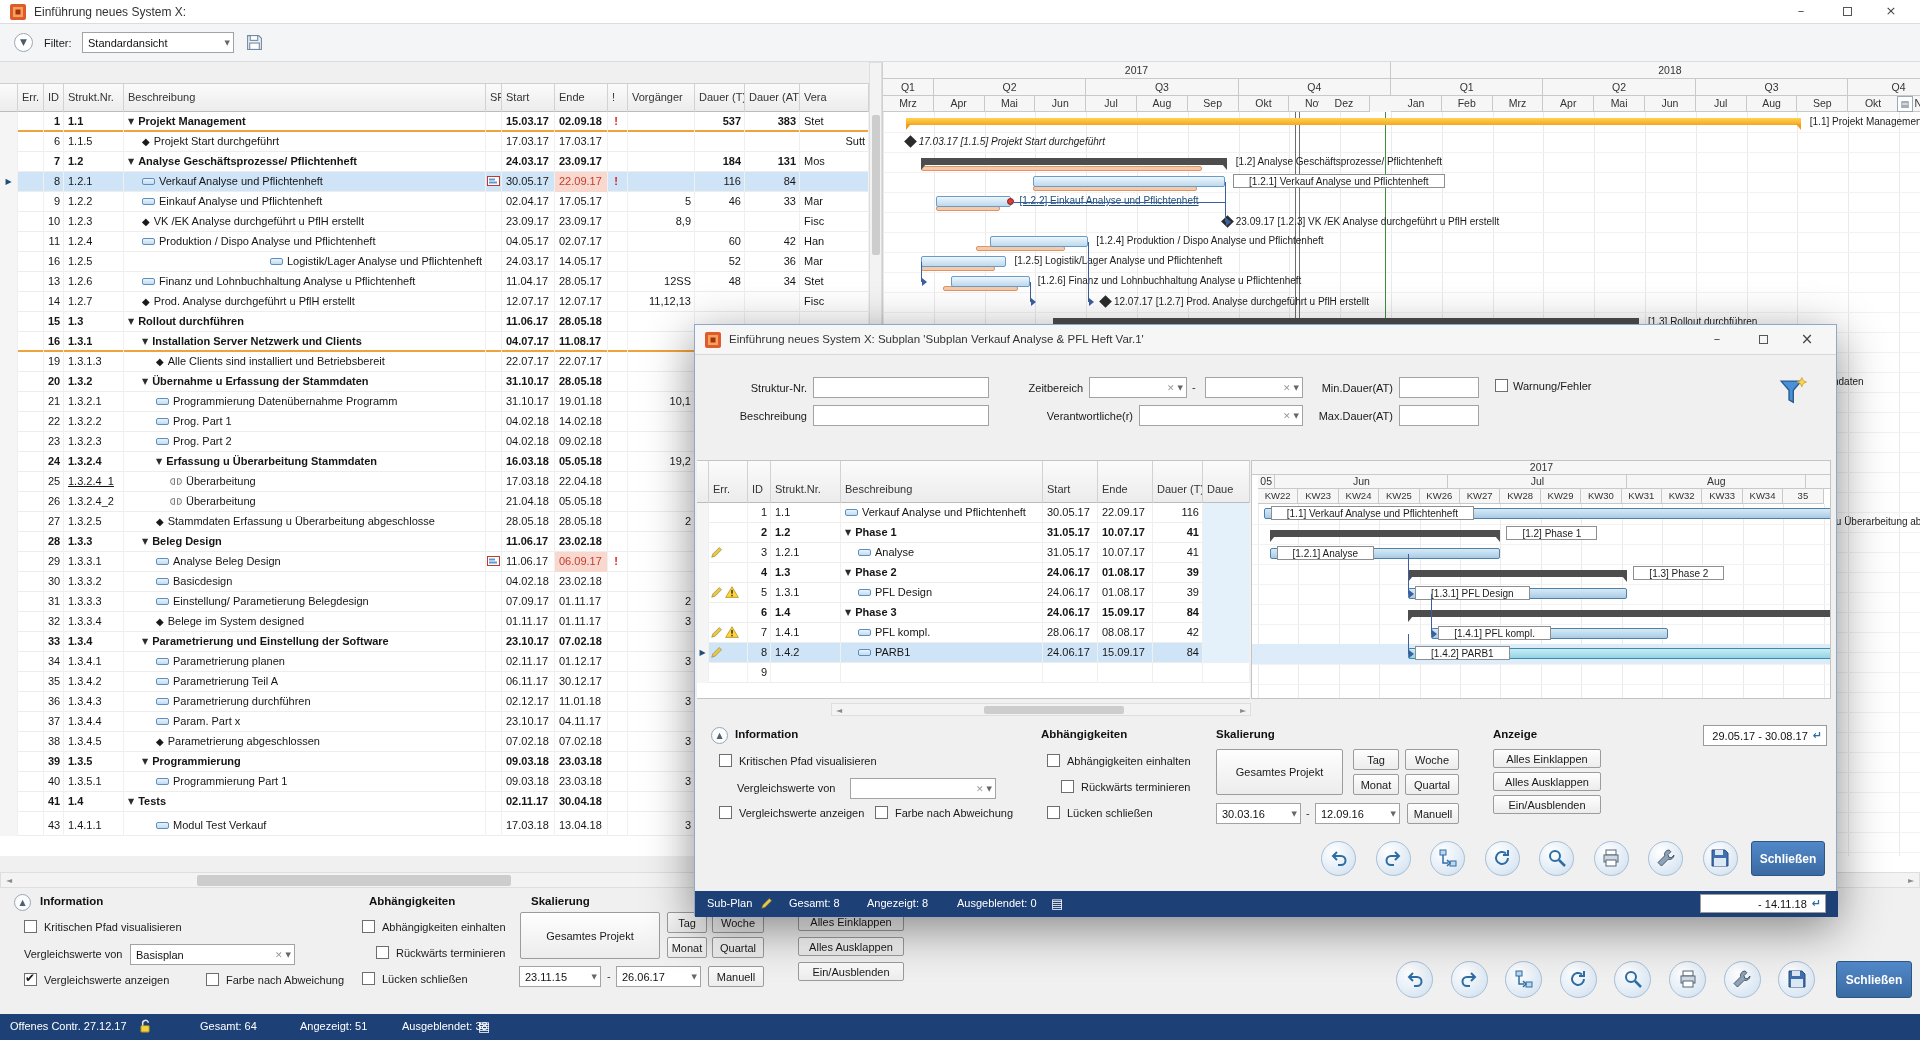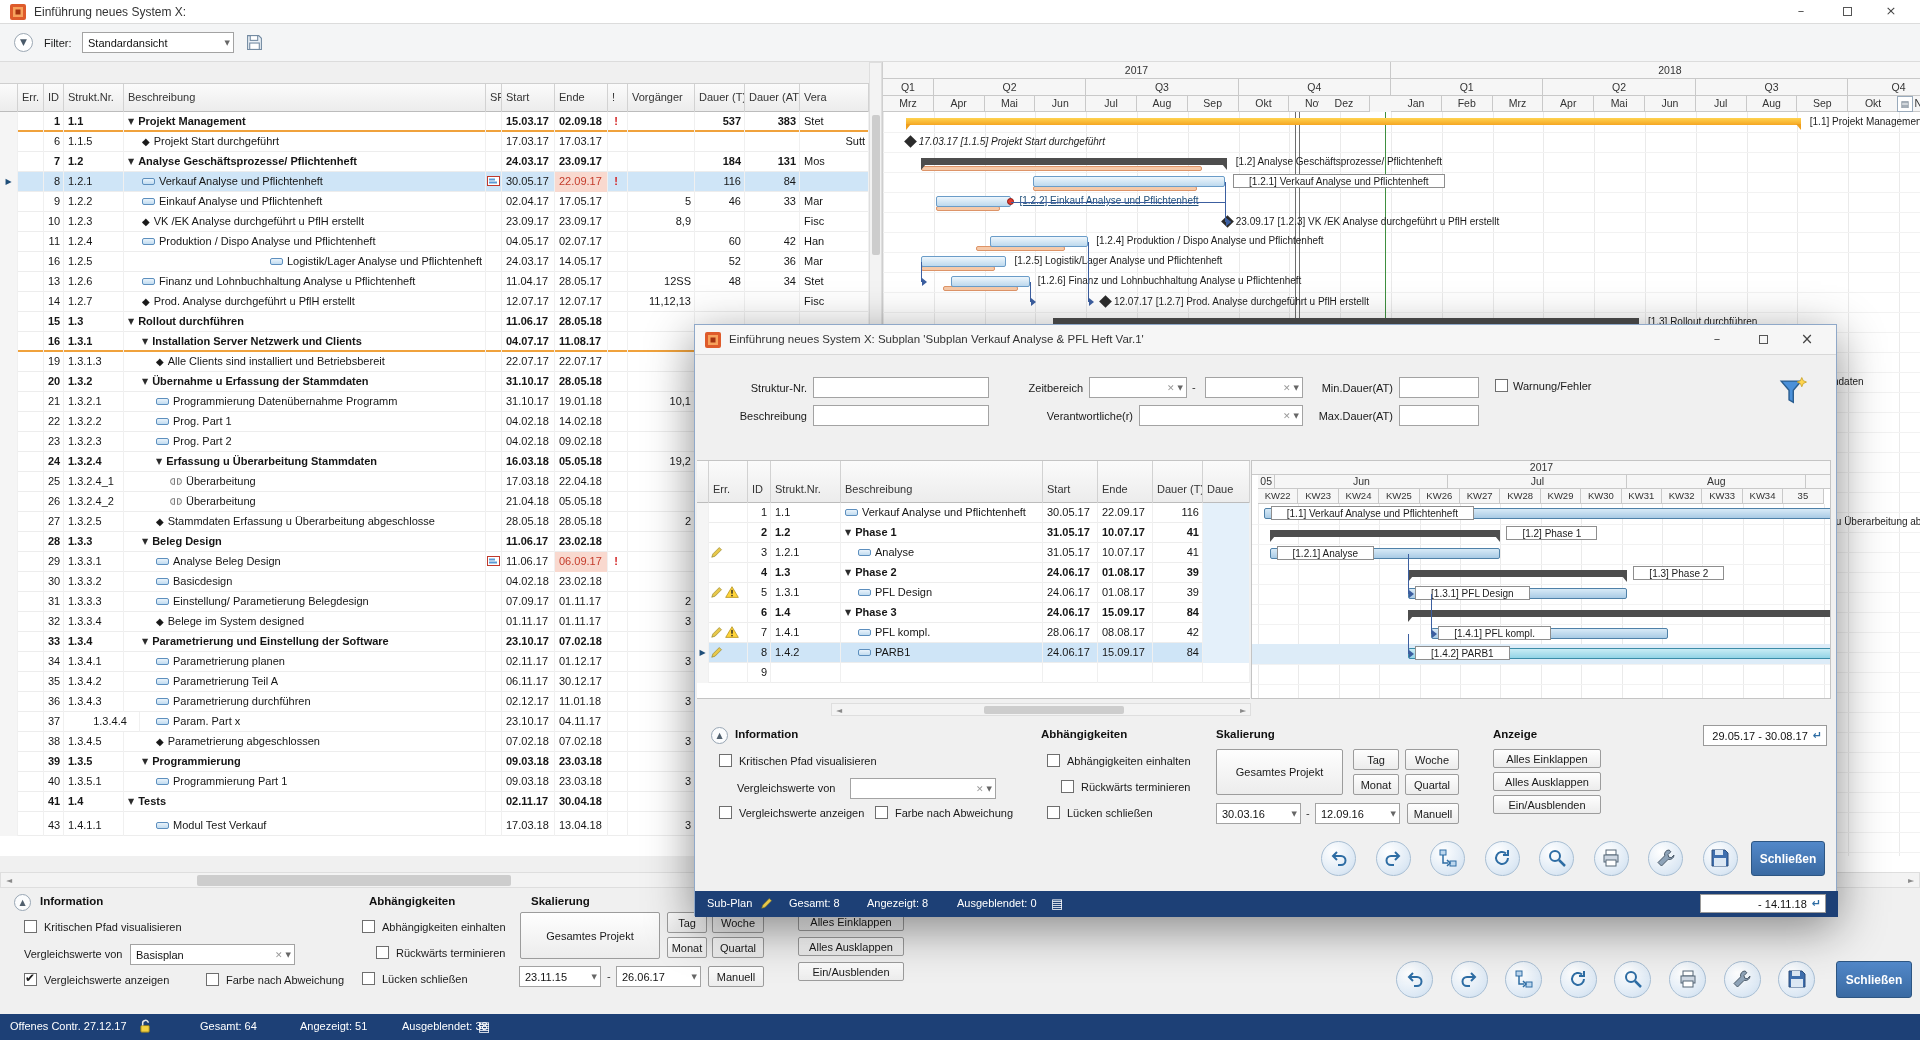--- a/index.html
+++ b/index.html
@@ -422,21 +422,21 @@
           <div class="tcell warncol" style="left: 608px; width: 20px;"></div>
           <div class="tcell r" style="left: 628px; width: 67px;">19,2</div>
           <div class="tcell r bold" style="left: 695px; width: 50px;"></div>
           <div class="tcell r bold" style="left: 745px; width: 55px;"></div>
           <div class="tcell" style="left: 800px; width: 69px;"></div>
         </div>
         <div class="trow" style="top: 360px;">
           <div class="tcell ind" style="left: 0px; width: 18px;"></div>
           <div class="tcell" style="left: 18px; width: 26px;"></div>
           <div class="tcell r" style="left: 44px; width: 20px;">25</div>
-          <div class="tcell" style="left: 64px; width: 60px;">1.3.2.4_1</div>
+          <div class="tcell" style="left: 64px; width: 60px; text-decoration: underline;">1.3.2.4_1</div>
           <div class="tcell" style="left: 124px; width: 362px; padding-left: 46px;"><span class="sico"><i></i><i></i></span><span>Überarbeitung</span></div>
           <div class="tcell" style="left: 486px; width: 16px;"></div>
           <div class="tcell" style="left: 502px; width: 53px;">17.03.18</div>
           <div class="tcell" style="left: 555px; width: 53px;">22.04.18</div>
           <div class="tcell warncol" style="left: 608px; width: 20px;"></div>
           <div class="tcell r" style="left: 628px; width: 67px;"></div>
           <div class="tcell r" style="left: 695px; width: 50px;"></div>
           <div class="tcell r" style="left: 745px; width: 55px;"></div>
           <div class="tcell" style="left: 800px; width: 69px;"></div>
         </div>
@@ -606,21 +606,21 @@
           <div class="tcell warncol" style="left: 608px; width: 20px;"></div>
           <div class="tcell r" style="left: 628px; width: 67px;">3</div>
           <div class="tcell r" style="left: 695px; width: 50px;"></div>
           <div class="tcell r" style="left: 745px; width: 55px;"></div>
           <div class="tcell" style="left: 800px; width: 69px;"></div>
         </div>
         <div class="trow" style="top: 600px;">
           <div class="tcell ind" style="left: 0px; width: 18px;"></div>
           <div class="tcell" style="left: 18px; width: 26px;"></div>
           <div class="tcell r" style="left: 44px; width: 20px;">37</div>
-          <div class="tcell" style="left: 80px; width: 60px; text-align: center;">1.3.4.4</div>
+          <div class="tcell" style="left: 64px; width: 60px;">1.3.4.4</div>
           <div class="tcell" style="left: 124px; width: 362px; padding-left: 32px;"><span class="tico"></span><span>Param. Part x</span></div>
           <div class="tcell" style="left: 486px; width: 16px;"></div>
           <div class="tcell" style="left: 502px; width: 53px;">23.10.17</div>
           <div class="tcell" style="left: 555px; width: 53px;">04.11.17</div>
           <div class="tcell warncol" style="left: 608px; width: 20px;"></div>
           <div class="tcell r" style="left: 628px; width: 67px;"></div>
           <div class="tcell r" style="left: 695px; width: 50px;"></div>
           <div class="tcell r" style="left: 745px; width: 55px;"></div>
           <div class="tcell" style="left: 800px; width: 69px;"></div>
         </div>

